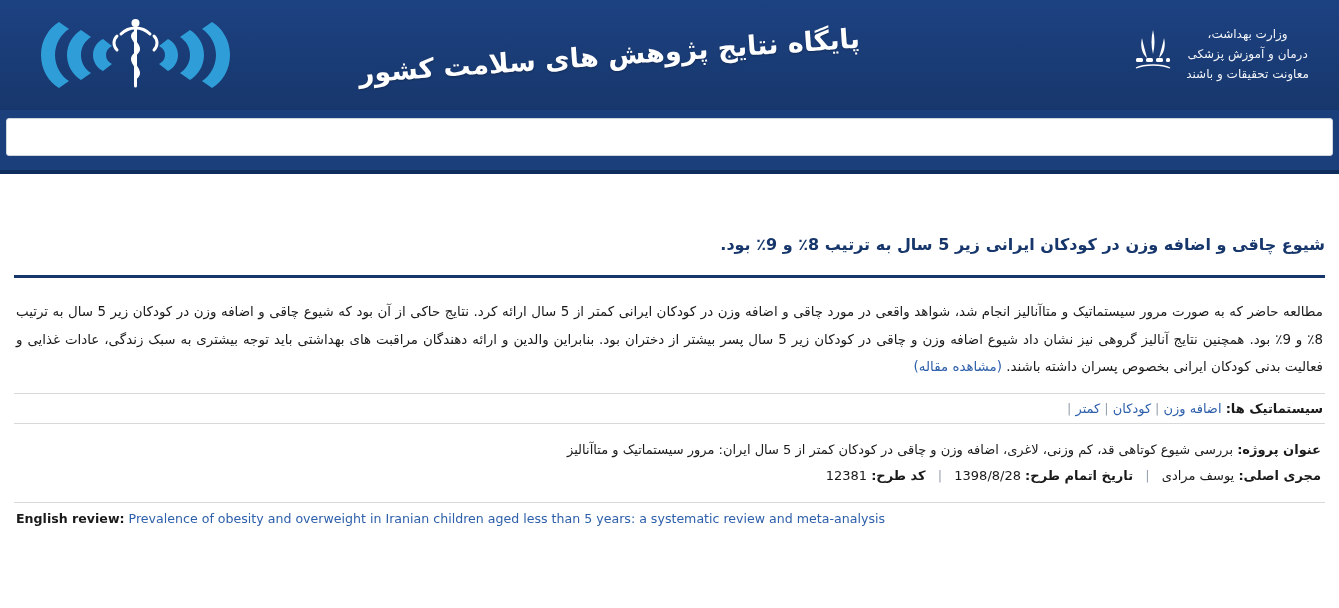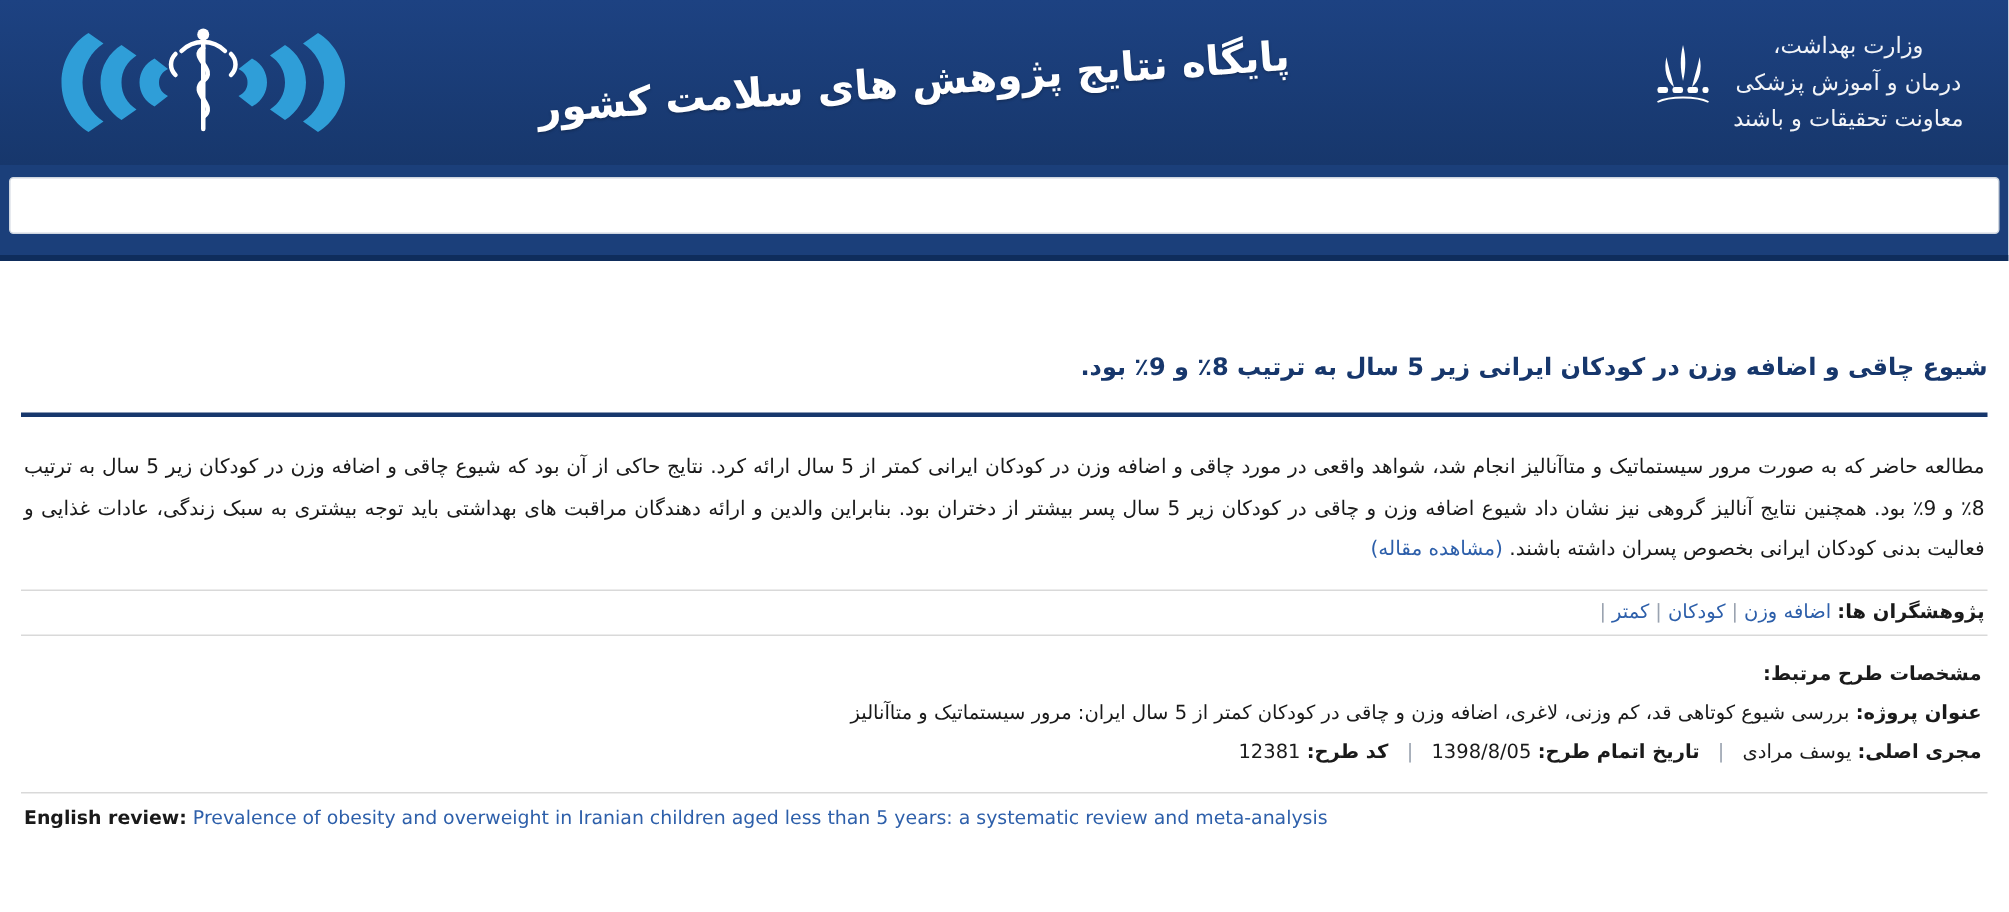--- a/index.html
+++ b/index.html
@@ -23,21 +23,21 @@
     padding: 0 30px;
   }
   .ministry {
     display: flex;
     flex-direction: row-reverse;
     align-items: center;
     gap: 10px;
     color: #ffffff;
   }
   .ministry-text {
-    font-size: 15px;
+    font-size: 12px;
     line-height: 1.65;
     text-align: center;
     color: #f2f4f8;
     white-space: nowrap;
   }
   .emblem {
     width: 46px; height: 62px;
     display: flex; align-items: center; justify-content: center;
   }
   .site-title-wrap {
@@ -222,40 +222,37 @@
   <div class="title-row">
     <h1 class="article-title">شیوع چاقی و اضافه وزن در کودکان ایرانی زیر 5 سال به ترتیب 8٪ و 9٪ بود.</h1>
   </div>
 
   <div class="abstract">
     <span>مطالعه حاضر که به صورت مرور سیستماتیک و متاآنالیز انجام شد، شواهد واقعی در مورد چاقی و اضافه وزن در کودکان ایرانی کمتر از 5 سال ارائه کرد. نتایج حاکی از آن بود که شیوع چاقی و اضافه وزن در کودکان زیر 5 سال به ترتیب 8٪ و 9٪ بود. همچنین نتایج آنالیز گروهی نیز نشان داد شیوع اضافه وزن و چاقی در کودکان زیر 5 سال پسر بیشتر از دختران بود. بنابراین والدین و ارائه دهندگان مراقبت های بهداشتی باید توجه بیشتری به سبک زندگی، عادات غذایی و فعالیت بدنی کودکان ایرانی بخصوص پسران داشته باشند.</span>
     <span class="lnk">(مشاهده مقاله)</span>
   </div>
 
   <div class="meta-row kw">
-    <span class="lbl">پژوهشگران ها:</span>
+    <span class="lbl">سیستماتیک ها:</span>
     <a>اضافه وزن</a><span class="sep">|</span><a>کودکان</a><span class="sep">|</span><a>کمتر</a><span class="sep">|</span>
   </div>
 
 
   <div class="meta-row">
     <div class="project-block">
-      <div>
-        <span class="lbl">مشخصات طرح مرتبط:</span>
-      </div>
       <div class="project-line">
         <span class="lbl">عنوان پروژه:</span>
         <span>بررسی شیوع کوتاهی قد، کم وزنی، لاغری، اضافه وزن و چاقی در کودکان کمتر از 5 سال ایران: مرور سیستماتیک و متاآنالیز</span>
       </div>
       <div class="project-line">
         <span class="lbl">مجری اصلی:</span>
         <span>یوسف مرادی</span>
         <span class="sep">|</span>
         <span class="lbl">تاریخ اتمام طرح:</span>
-        <span>1398/8/05</span>
+        <span>1398/8/28</span>
         <span class="sep">|</span>
         <span class="lbl">کد طرح:</span>
         <span>12381</span>
       </div>
     </div>
   </div>
 
   <div class="english-row">
     <span class="en-lbl">English review:</span>
     <a class="en-link">Prevalence of obesity and overweight in Iranian children aged less than 5 years: a systematic review and meta-analysis</a>

